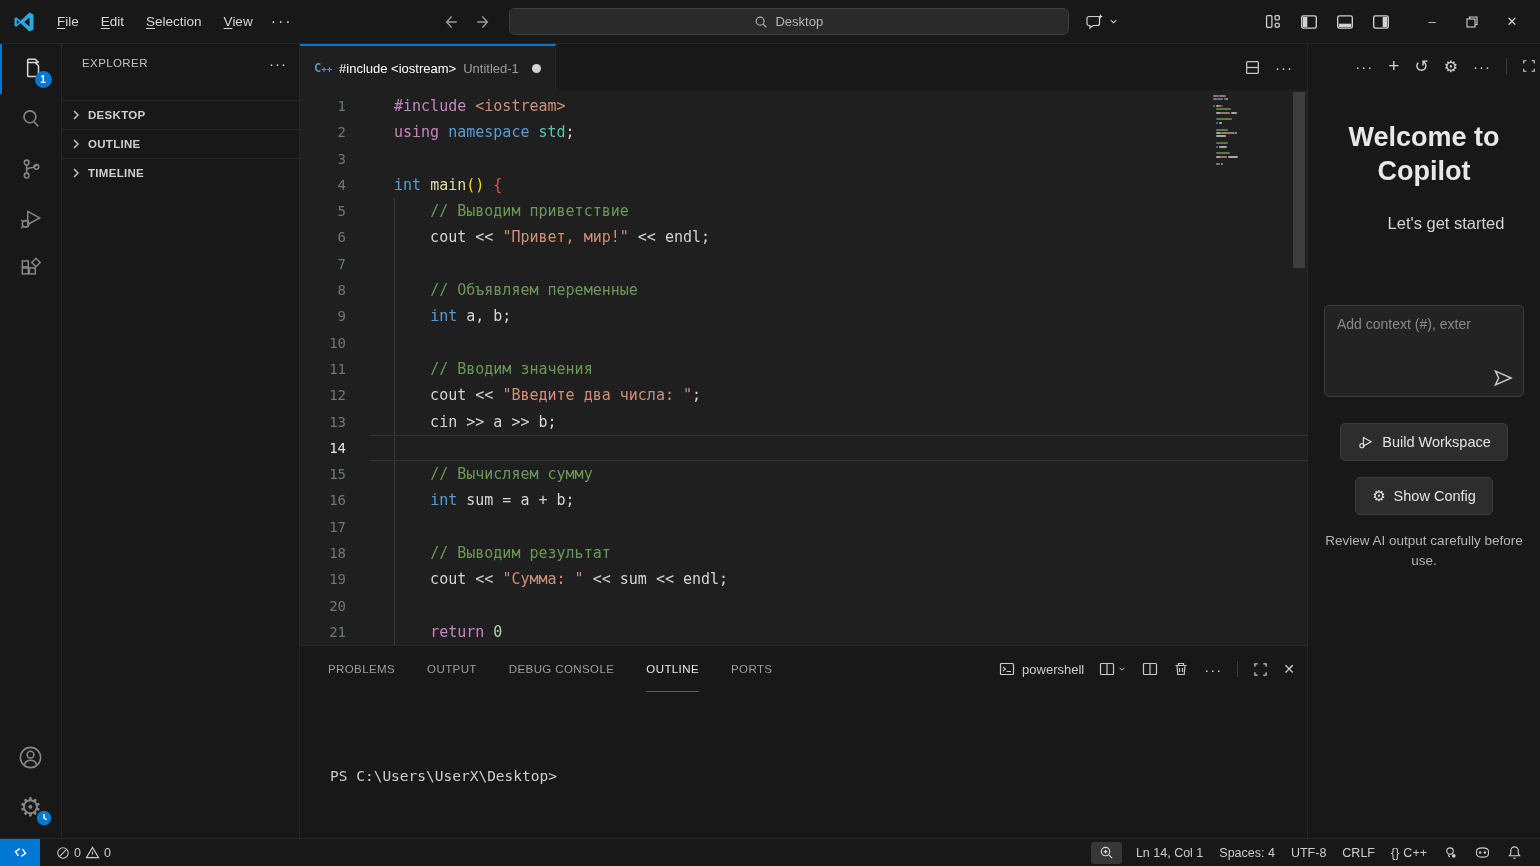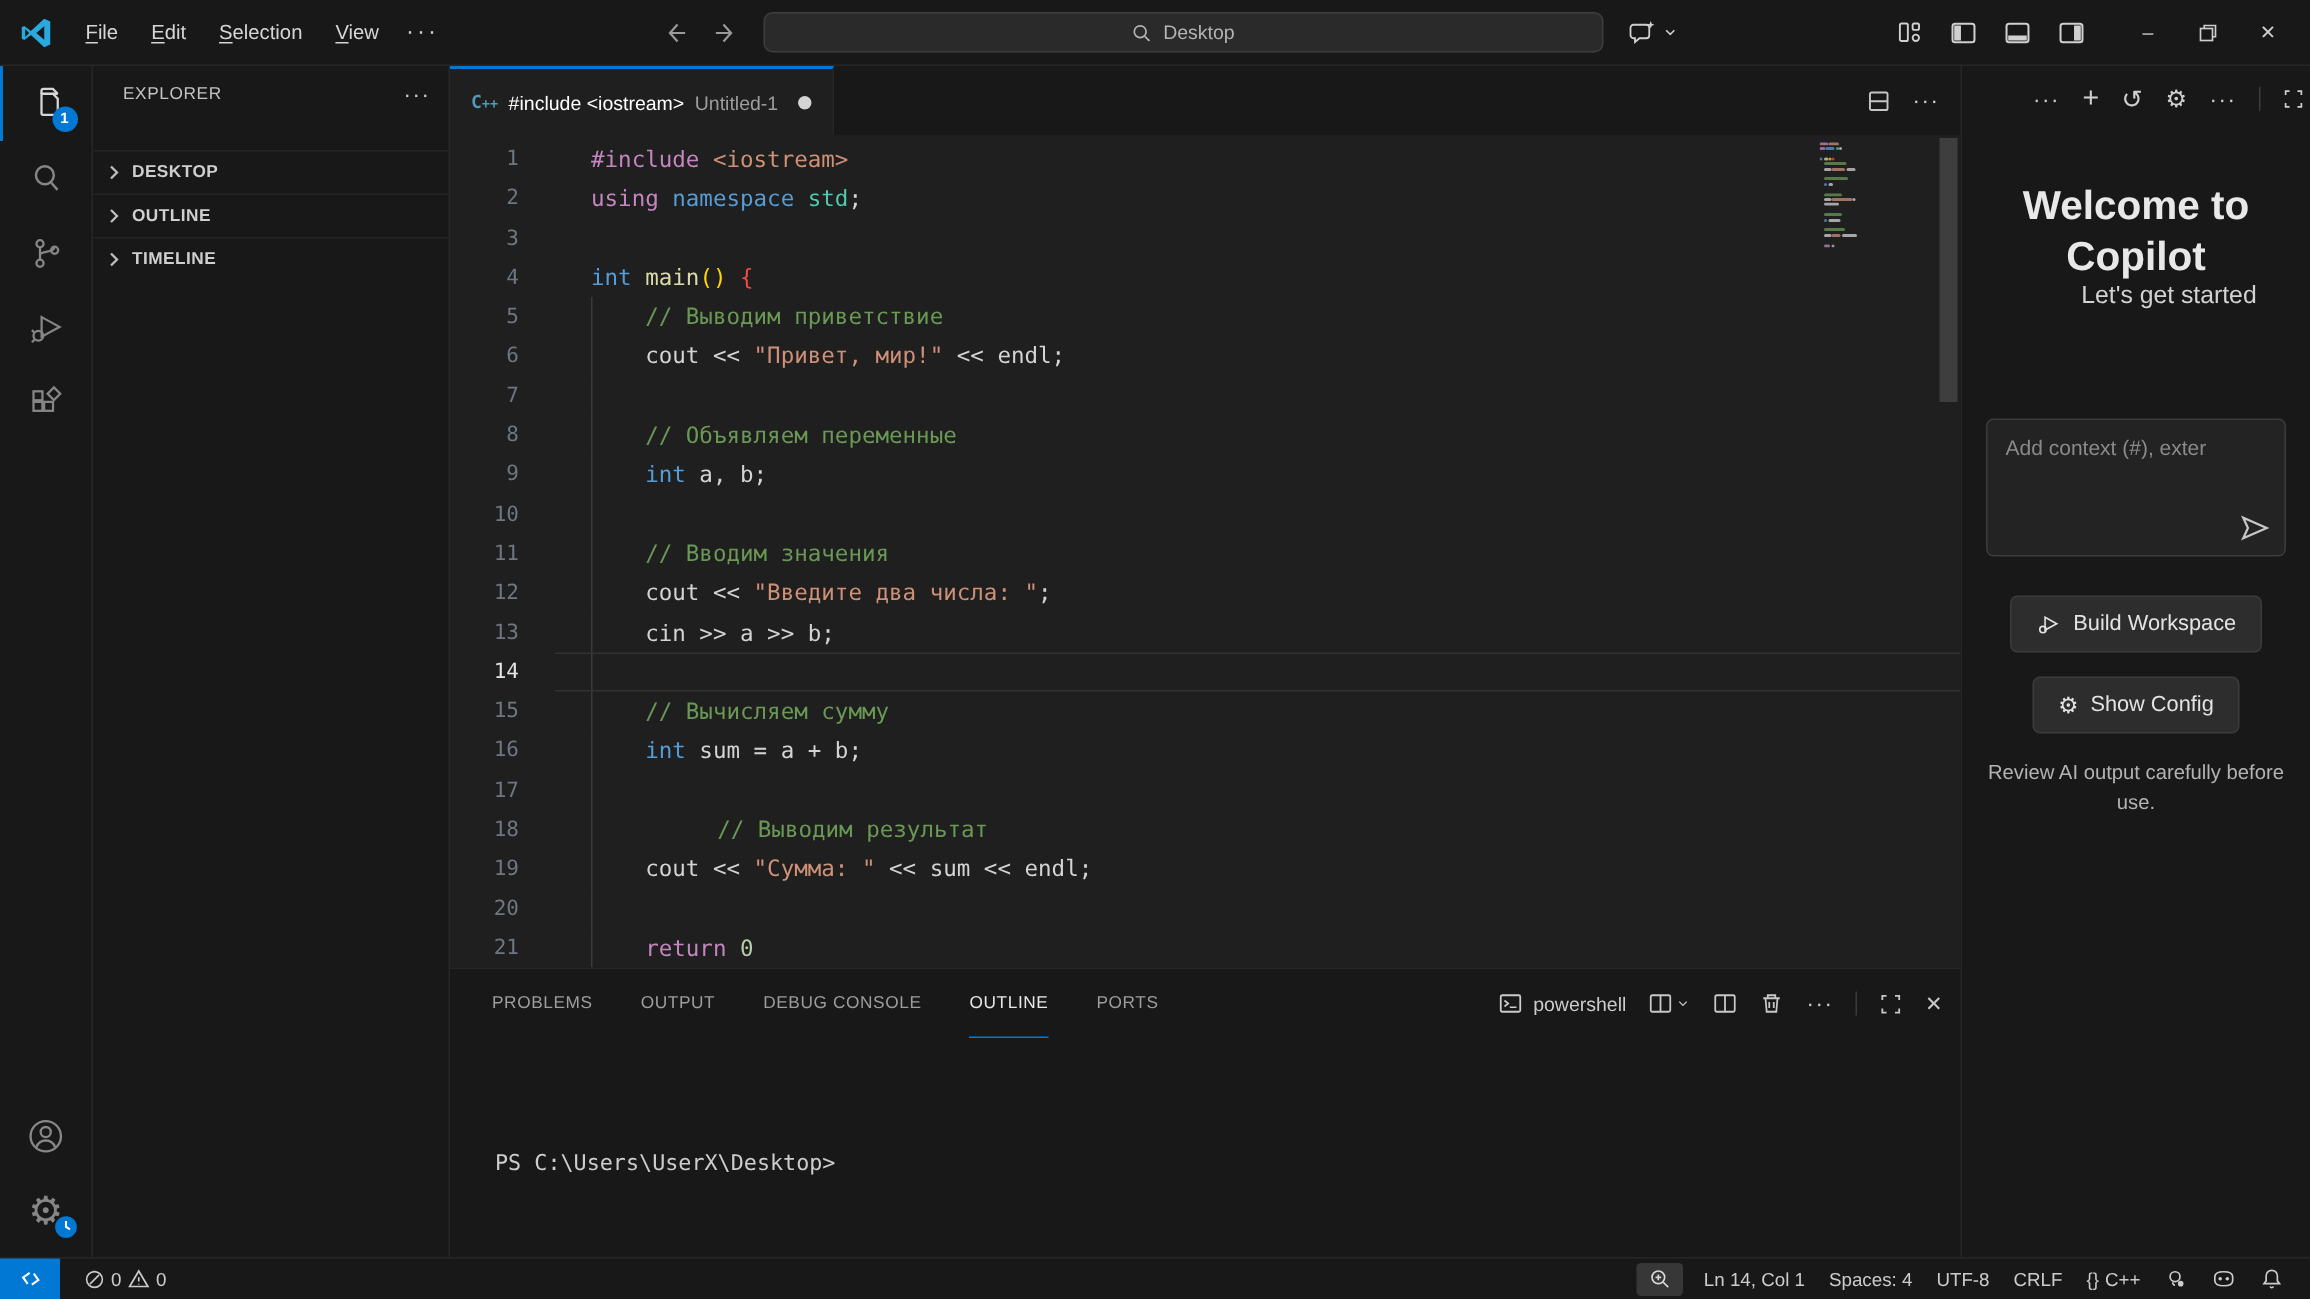--- a/index.html
+++ b/index.html
@@ -87,21 +87,21 @@
   .shell-item { display:flex; align-items:center; gap:7px; font-size:13px; color:#cccccc;justify-content:flex-end; }
   .pa-divider { width:1px; height:16px; background:#3c3c3c; }
   .terminal-body { flex:1; padding:76px 0 0 30px; font-family:"DejaVu Sans Mono", monospace;
     font-size:14.5px; color:#cccccc; }
 
   
   .secondary { width:233px; background:#181818; border-left:1px solid #262626; display:flex; flex-direction:column; overflow:hidden; }
   .sec-header { height:44px; display:flex; align-items:center; justify-content:flex-end; gap:15px; padding-right:4px; color:#cfcfcf; }
   .sec-body { flex:1; display:flex; flex-direction:column; align-items:center; text-align:center; padding:0 16px; }
   .copilot-title { margin-top:32px; font-size:27px; line-height:34px; font-weight:bold; color:#e8e8e8; }
-  .copilot-sub { font-size:16.5px; color:#d2d2d2;padding-left:44px; }
+  .copilot-sub { margin-top:26px; font-size:16.5px; color:#d2d2d2;padding-left:44px; }
   .chat-input { margin-top:72px; width:100%; height:92px; background:#232323; border:1px solid #3c3c3c;
     border-radius:5px; position:relative; text-align:left; padding:10px 12px; }
   .chat-placeholder { color:#8a8a8a; font-size:14px; white-space:nowrap; overflow:hidden; }
   .send-btn { position:absolute; right:10px; bottom:8px; color:#c8c8c8; }
   .copilot-btn { margin-top:26px; display:flex; align-items:center; gap:8px; background:#2d2d2d;
     border:1px solid #3c3c3c; border-radius:5px; height:38px; padding:0 16px; font-size:14.5px; color:#e3e3e3; }
   .copilot-btn + .copilot-btn { margin-top:16px; }
   .copilot-note { margin-top:16px; font-size:13.5px; line-height:20px; color:#b3b3b3; }
 
   
@@ -306,21 +306,21 @@
             <div class="code-row"><div class="gutter">8</div><div class="code-text guide"><span style="color: rgb(212, 212, 212);">    </span><span style="color: rgb(106, 153, 85);">// Объявляем переменные</span></div></div>
             <div class="code-row"><div class="gutter">9</div><div class="code-text guide"><span style="color: rgb(212, 212, 212);">    </span><span style="color: rgb(86, 156, 214);">int</span><span style="color: rgb(212, 212, 212);"> a, b;</span></div></div>
             <div class="code-row"><div class="gutter">10</div><div class="code-text guide"></div></div>
             <div class="code-row"><div class="gutter">11</div><div class="code-text guide"><span style="color: rgb(212, 212, 212);">    </span><span style="color: rgb(106, 153, 85);">// Вводим значения</span></div></div>
             <div class="code-row"><div class="gutter">12</div><div class="code-text guide"><span style="color: rgb(212, 212, 212);">    cout &lt;&lt; </span><span style="color: rgb(206, 145, 120);">"Введите два числа: "</span><span style="color: rgb(212, 212, 212);">;</span></div></div>
             <div class="code-row"><div class="gutter">13</div><div class="code-text guide"><span style="color: rgb(212, 212, 212);">    cin &gt;&gt; a &gt;&gt; b;</span></div></div>
             <div class="code-row active"><div class="gutter">14</div><div class="code-text guide"></div></div>
             <div class="code-row"><div class="gutter">15</div><div class="code-text guide"><span style="color: rgb(212, 212, 212);">    </span><span style="color: rgb(106, 153, 85);">// Вычисляем сумму</span></div></div>
             <div class="code-row"><div class="gutter">16</div><div class="code-text guide"><span style="color: rgb(212, 212, 212);">    </span><span style="color: rgb(86, 156, 214);">int</span><span style="color: rgb(212, 212, 212);"> sum = a + b;</span></div></div>
             <div class="code-row"><div class="gutter">17</div><div class="code-text guide"></div></div>
-            <div class="code-row"><div class="gutter">18</div><div class="code-text guide"><span style="color: rgb(212, 212, 212);">    </span><span style="color: rgb(106, 153, 85); margin-left: 48px;">// Выводим результат</span></div></div>
+            <div class="code-row"><div class="gutter">18</div><div class="code-text guide"><span style="color: rgb(212, 212, 212);">    </span><span style="color: rgb(106, 153, 85);">// Выводим результат</span></div></div>
             <div class="code-row"><div class="gutter">19</div><div class="code-text guide"><span style="color: rgb(212, 212, 212);">    cout &lt;&lt; </span><span style="color: rgb(206, 145, 120);">"Сумма: "</span><span style="color: rgb(212, 212, 212);"> &lt;&lt; sum &lt;&lt; endl;</span></div></div>
             <div class="code-row"><div class="gutter">20</div><div class="code-text guide"></div></div>
             <div class="code-row"><div class="gutter">21</div><div class="code-text guide"><span style="color: rgb(212, 212, 212);">    </span><span style="color: rgb(197, 134, 192);">return</span><span style="color: rgb(212, 212, 212);"> </span><span style="color: rgb(181, 206, 168);">0</span></div></div>
           </div>
         <div class="minimap" id="minimap">
             <div class="mini-row">
               <span class="mini-bar" style="margin-left: 0px; width: 5.6px; background: rgb(197, 134, 192);"></span>
               <span class="mini-bar" style="margin-left: 0.7px; width: 7px; background: rgb(206, 145, 120);"></span>
             </div>
             <div class="mini-row">

